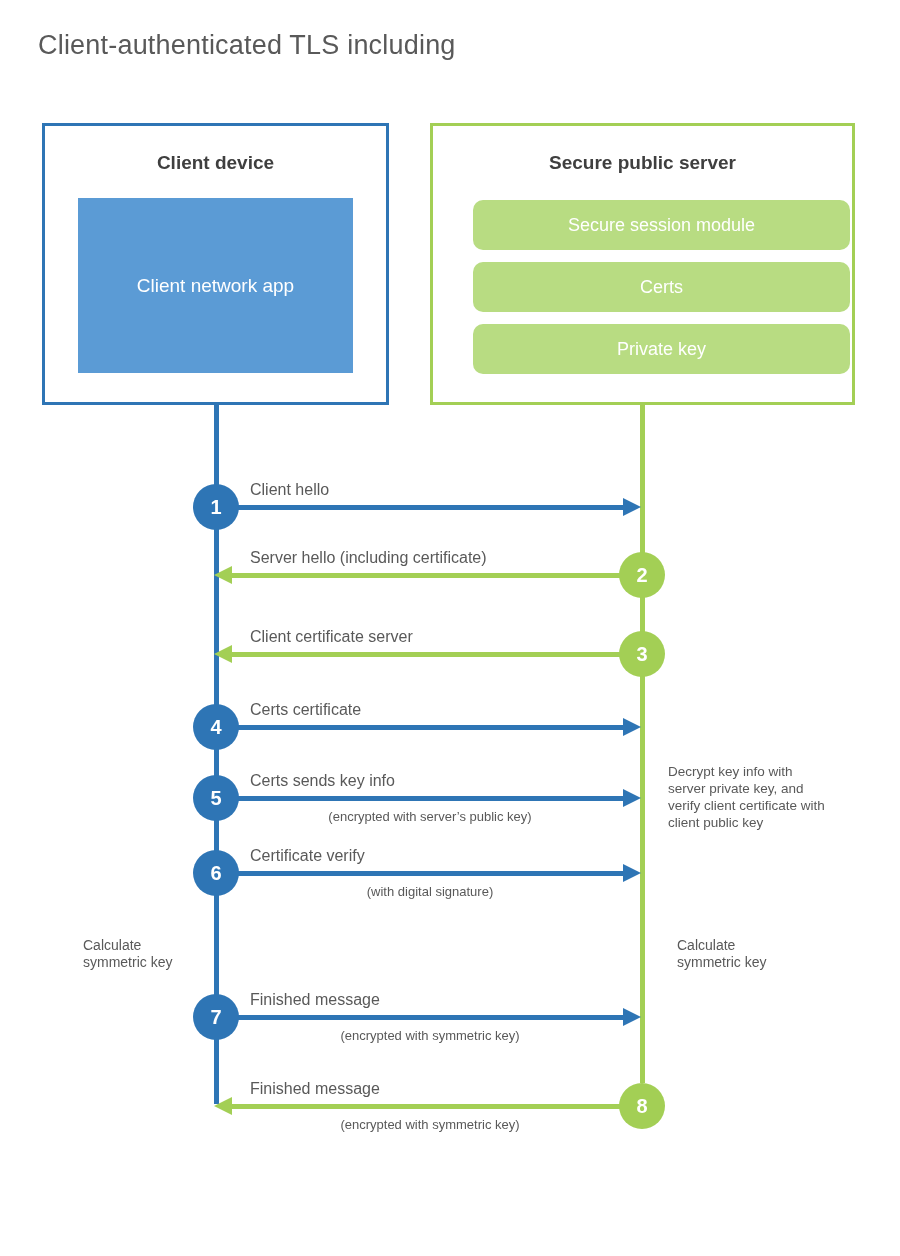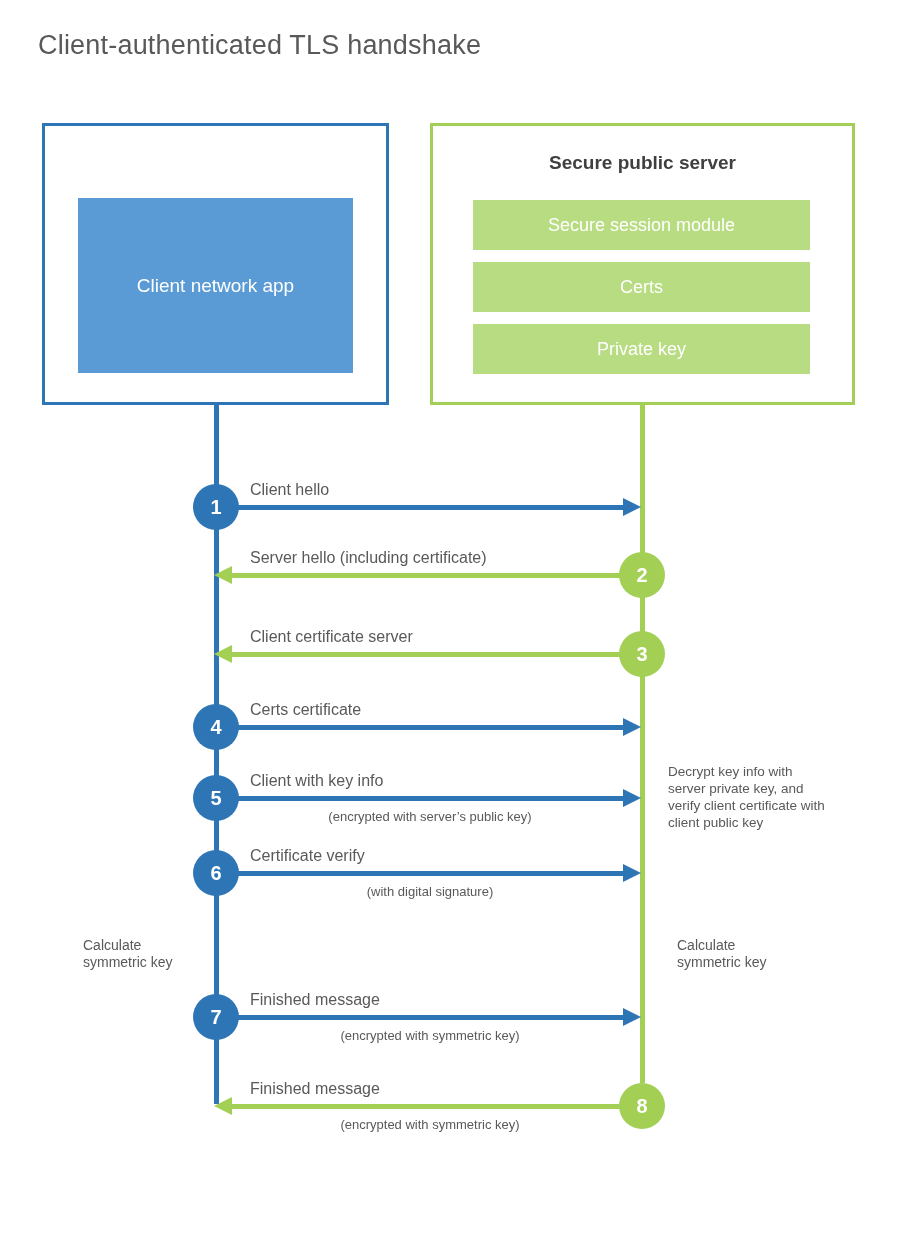--- a/index.html
+++ b/index.html
@@ -11,22 +11,22 @@
   body{font-family:"Liberation Sans","DejaVu Sans",sans-serif;}
   .canvas{position:relative;width:900px;height:1256px;background:#fff;overflow:hidden;}
   .title{position:absolute;left:38px;top:30px;font-size:27px;font-weight:300;color:var(--label-text);letter-spacing:.2px;}
   .actor-box{position:absolute;top:123px;height:282px;background:#fff;}
   .actor-box.client{left:42px;width:347px;border:3px solid var(--blue);}
   .actor-box.server{left:430px;width:425px;border:3px solid var(--green);}
   .actor-title{margin-top:26px;text-align:center;font-size:19px;font-weight:700;color:var(--heading-text);}
   .client-module{position:absolute;left:33px;top:72px;width:275px;height:175px;background:var(--light-blue);
     display:flex;align-items:center;justify-content:center;}
   .client-module .mod-text{max-width:165px;text-align:left;font-size:19px;line-height:26px;color:var(--white);}
-  .server-bar{position:absolute;left:40px;width:337px;height:50px;background:var(--light-green);
-    display:flex;align-items:center;justify-content:center;font-size:18px;color:var(--white);}
+  .server-bar{position:absolute;left:40px;width:377px;height:50px;background:var(--light-green);
+    display:flex;align-items:center;justify-content:center;font-size:18px;color:var(--white);border-radius:10px;}
   .lifeline{position:absolute;width:5px;}
   .lifeline.blue{background:var(--blue);}
   .lifeline.green{background:var(--green);}
   .arrow-line{position:absolute;height:5px;}
   .arrow-line.blue{background:var(--blue);}
   .arrow-line.green{background:var(--green);}
   .arrow-head{position:absolute;width:0;height:0;border-top:9px solid transparent;border-bottom:9px solid transparent;}
   .arrow-head.right{border-left:18px solid var(--blue);}
   .arrow-head.left{border-right:18px solid var(--green);}
   .msg-label{position:absolute;left:250px;width:360px;text-align:left;font-size:16px;line-height:20px;color:var(--label-text);}
@@ -36,23 +36,24 @@
   .step-circle.blue{background:var(--blue);}
   .step-circle.green{background:var(--green);}
   .note{position:absolute;font-size:13.5px;line-height:17px;color:var(--label-text);}
   .note.centered{font-size:14px;}
 </style>
 </head>
 <body>
 
 <div class="canvas">
 
-  <div class="title">Client-authenticated TLS handshake</div>
+  <div class="title">Client-authenticated TLS including</div>
 
   <div class="actor-box client">
+    <div class="actor-title">Client device</div>
     <div class="client-module">
       <div class="mod-text">Client network app</div>
     </div>
   </div>
 
   <div class="actor-box server">
     <div class="actor-title">Secure public server</div>
     <div class="server-bar" style="top:74px">Secure session module</div>
     <div class="server-bar" style="top:198px">Private key</div>
     <div class="server-bar" style="top:136px">Certs</div>
@@ -76,21 +77,21 @@
   <div class="msg-label" style="top:627px">Client certificate server</div>
   <div class="step-circle green" style="left:619px;top:631px">3</div>
 
   <div class="arrow-line blue" style="left:216px;top:725px;width:407px"></div>
   <div class="arrow-head right" style="left:623px;top:718px"></div>
   <div class="msg-label" style="top:700px">Certs certificate</div>
   <div class="step-circle blue" style="left:193px;top:704px">4</div>
 
   <div class="arrow-line blue" style="left:216px;top:796px;width:407px"></div>
   <div class="arrow-head right" style="left:623px;top:789px"></div>
-  <div class="msg-label" style="top:771px">Client with key info</div>
+  <div class="msg-label" style="top:771px">Certs sends key info</div>
   <div class="msg-sublabel" style="top:808px">(encrypted with server’s public key)</div>
   <div class="step-circle blue" style="left:193px;top:775px">5</div>
 
   <div class="arrow-line blue" style="left:216px;top:871px;width:407px"></div>
   <div class="arrow-head right" style="left:623px;top:864px"></div>
   <div class="msg-label" style="top:846px">Certificate verify</div>
   <div class="msg-sublabel" style="top:883px">(with digital signature)</div>
   <div class="step-circle blue" style="left:193px;top:850px">6</div>
 
   <div class="note centered" style="left:83px;top:937px;width:106px">Calculate symmetric key</div>

